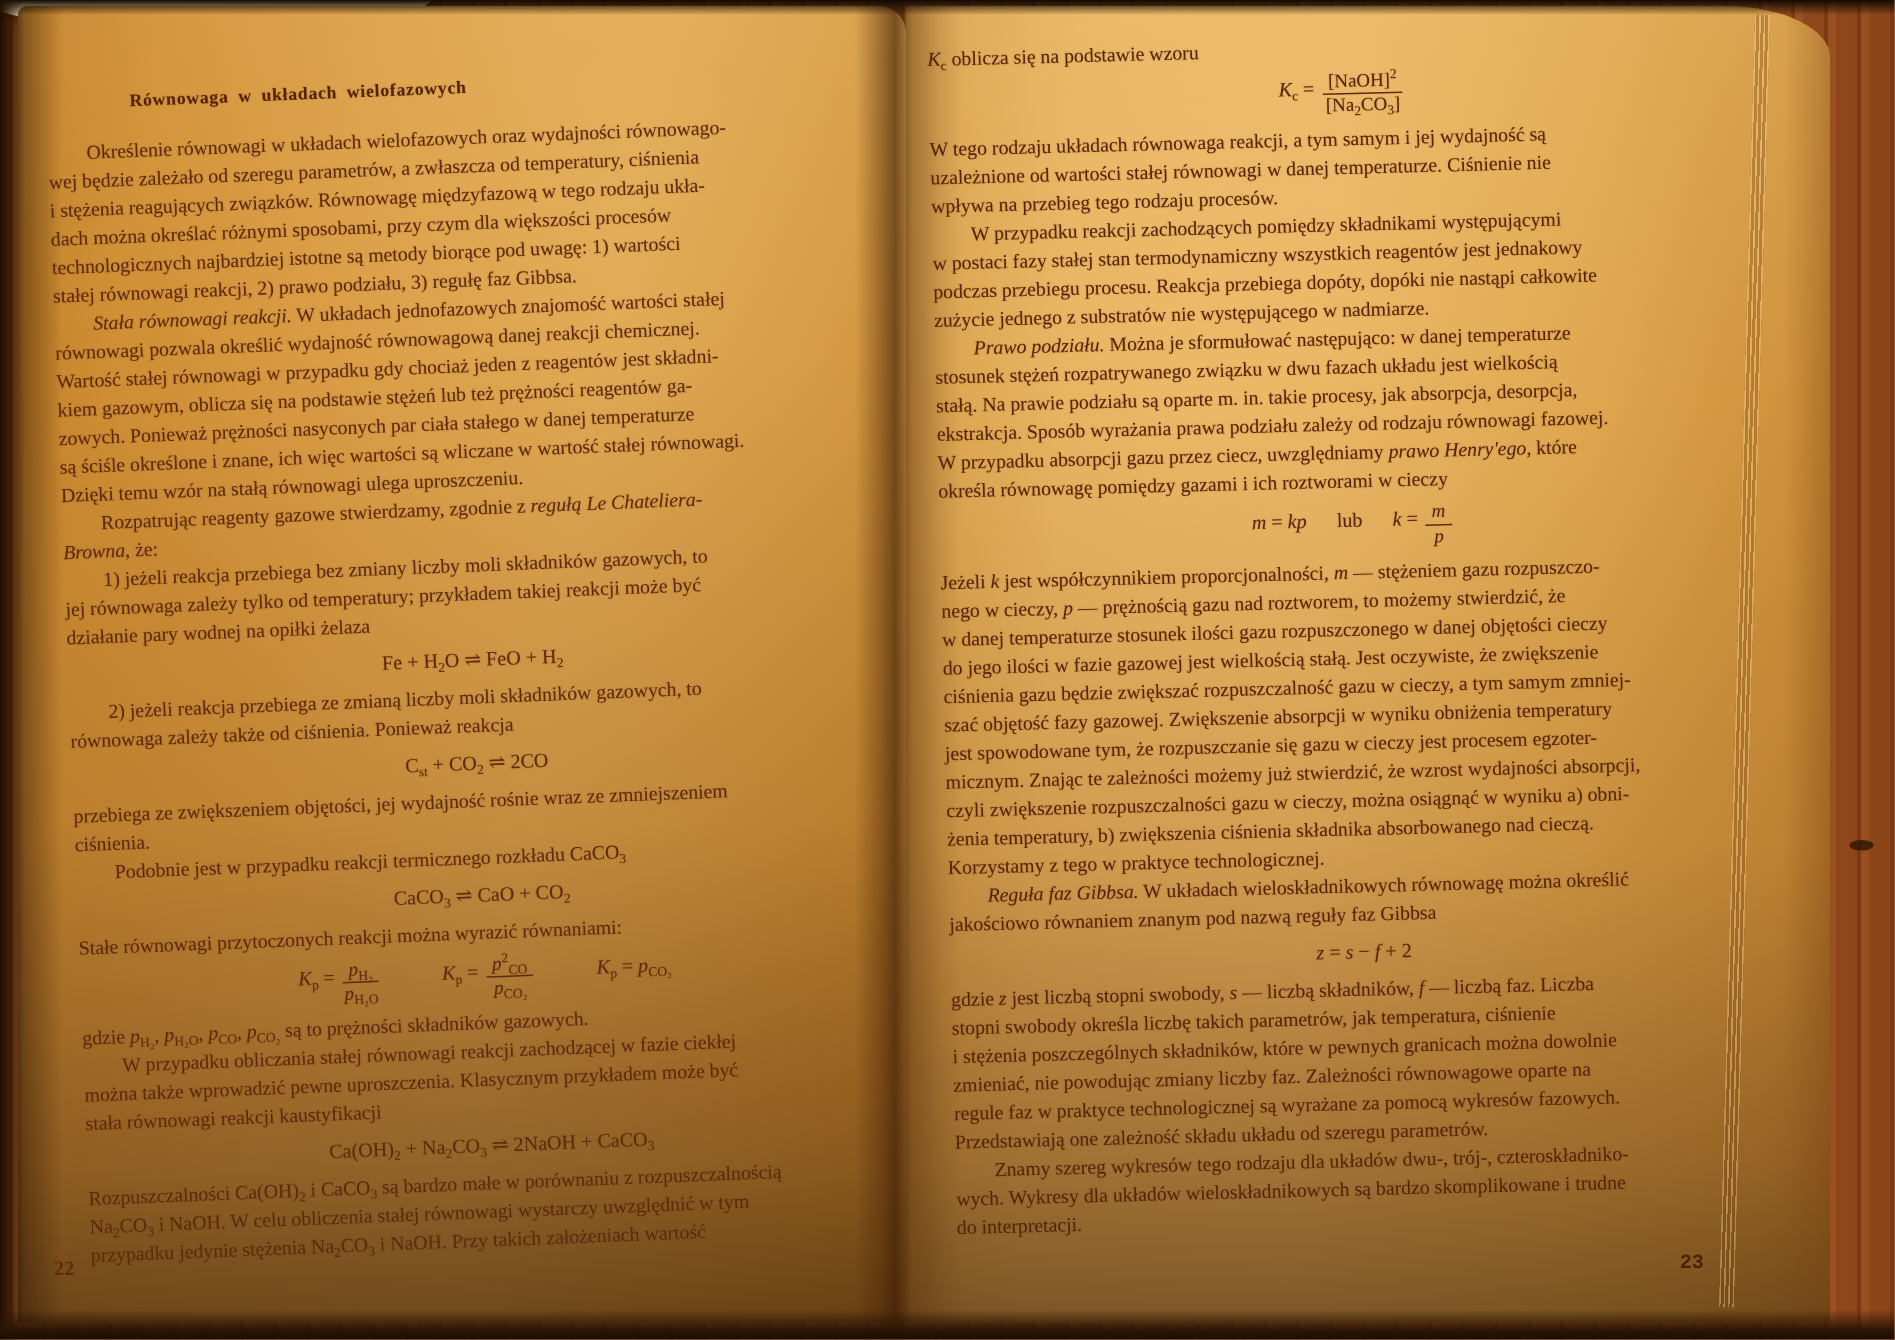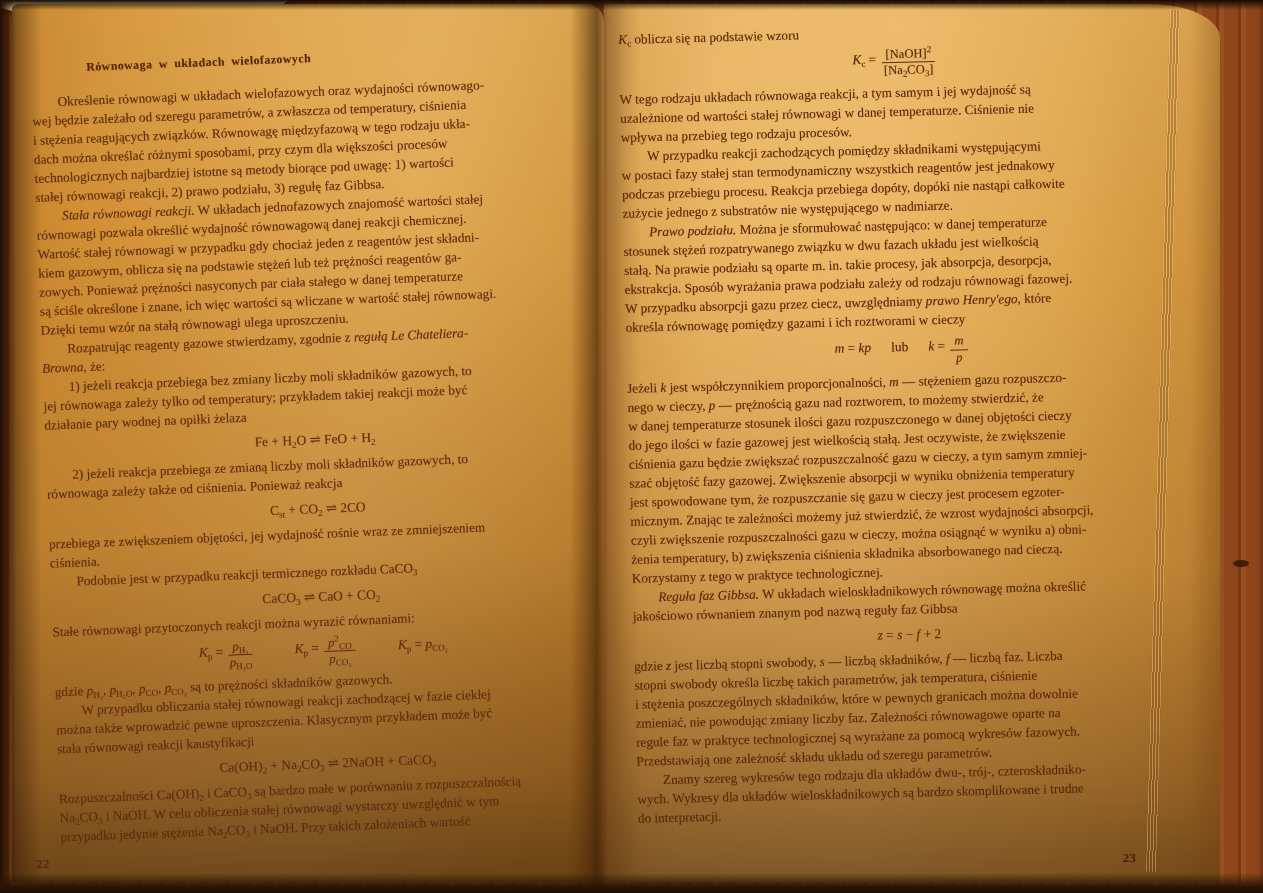--- a/index.html
+++ b/index.html
@@ -106,22 +106,22 @@
   .ind{display:inline-block; width:26px;}
   sub{font-size:9px; vertical-align:-3px; line-height:0;}
   sup{font-size:9px; vertical-align:5px; line-height:0;}
   .frac{
     display:inline-block; vertical-align:-11px; text-align:center;
     line-height:1.05; font-size:12.6px; margin:0 2px;
   }
   .frac .num{display:block; padding:0 4px 1px; border-bottom:1px solid #5d2a0f;}
   .frac .den{display:block; padding-top:1px;}
   .page-num{position:absolute; font-weight:bold; font-size:13.5px; color:#5d2a0f;}
-  .pn-left{left:24px; bottom:10px;text-align:center;}
-  .pn-right{right:84px; bottom:16px; color:#4f2108;}
+  .pn-left{left:24px; bottom:28px;text-align:center;}
+  .pn-right{right:84px; bottom:32px; color:#4f2108;font-family:Liberation Mono, monospace;}
 </style>
 </head>
 <body>
 
 <div id="photo">
   <div class="wood"></div>
   <div class="wood-knot"></div>
   <div class="page-edge-band2"></div>
   <div class="page-edge-band"></div>
 

